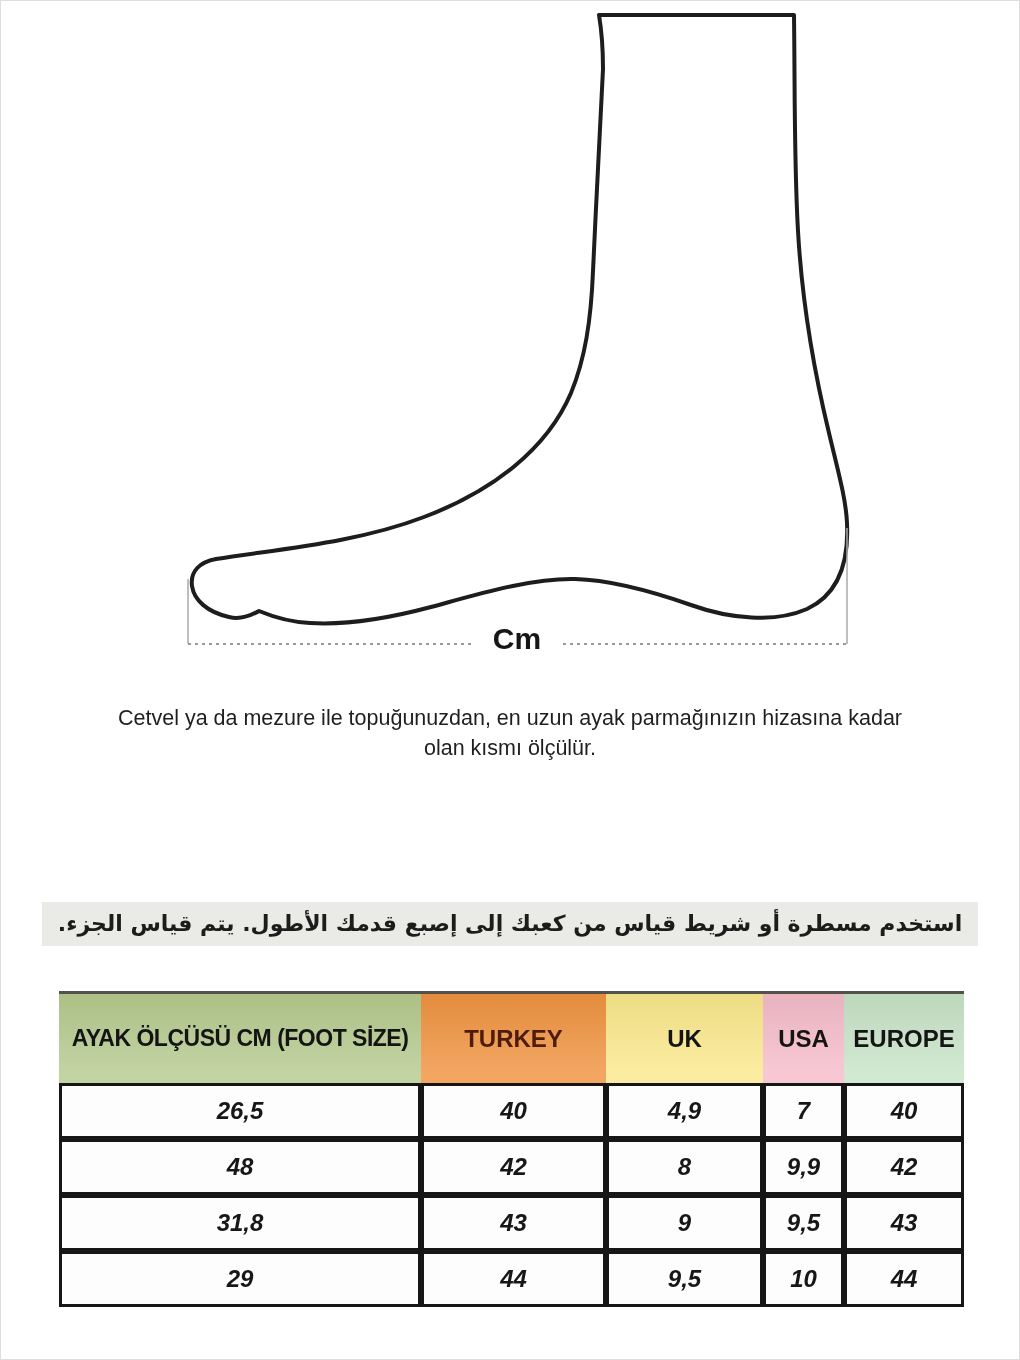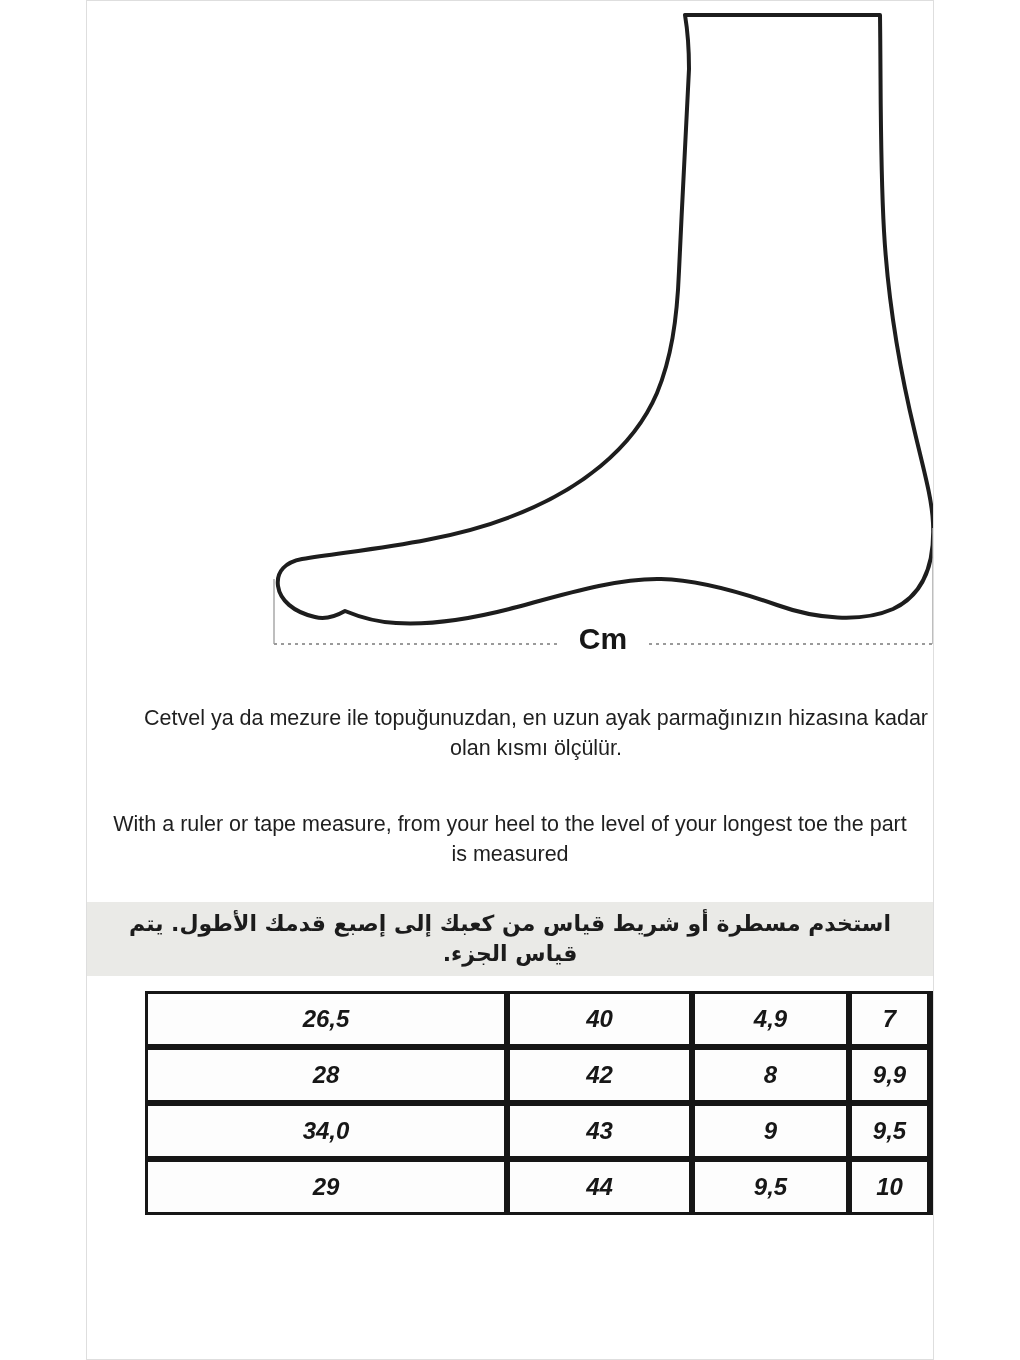--- a/index.html
+++ b/index.html
@@ -1,34 +1,34 @@
 <!DOCTYPE html>
 <html><head>
 <meta charset="utf-8">
 <style>
   html,body{margin:0;padding:0;background:#ffffff;}
   .canvas{
-    position:relative;width:848px;height:1360px;margin:0 auto;
+    position:relative;width:1020px;height:1360px;margin:0 auto;
     background:#ffffff;overflow:hidden;
     border:1px solid #dedede;box-sizing:border-box;
     font-family:"Liberation Sans",sans-serif;color:#1e1e1e;
   }
   
   .foot-svg{position:absolute;left:0;top:0;width:1020px;height:680px;}
   .cm-label{
     position:absolute;left:516px;top:620px;transform:translateX(-50%);
     font-size:30px;font-weight:700;color:#161616;background:#ffffff;
     padding:0 8px;line-height:36px;
   }
   
   .txt{
     position:absolute;left:50%;transform:translateX(-50%);
     width:800px;margin:0;text-align:center;
   }
-  .txt.tr{top:702px;font-size:21.5px;line-height:30px;color:#1f1f1f;margin-left:26px;}
+  .txt.tr{top:702px;font-size:21.5px;line-height:30px;color:#1f1f1f;}
   .txt.en{top:808px;font-size:21.5px;line-height:30px;color:#1f1f1f;}
   .ar-wrap{position:absolute;top:901px;left:0;width:100%;text-align:center;}
   .ar-text{
     display:inline-block;background:#eaeae7;color:#1c1c1c;
     font-family:"DejaVu Sans",sans-serif;font-size:22px;font-weight:700;
     padding:7px 16px;line-height:30px;
   }
   
   .table-wrap{position:absolute;left:58px;top:990px;width:905px;}
   .thead{
@@ -80,51 +80,57 @@
          C 595 200 600 120 602 68
          C 602 40 600 26 598 14 Z" fill="#ffffff" stroke="#1d1d1d" stroke-width="4" stroke-linejoin="round" stroke-linecap="round"></path>
     <line x1="187" y1="578" x2="187" y2="643" stroke="#a8a8a8" stroke-width="1.5"></line>
     <line x1="846" y1="527" x2="846" y2="643" stroke="#a8a8a8" stroke-width="1.5"></line>
     <line x1="187" y1="643" x2="474" y2="643" stroke="#9a9a9a" stroke-width="2" stroke-dasharray="3 4"></line>
     <line x1="562" y1="643" x2="846" y2="643" stroke="#9a9a9a" stroke-width="2" stroke-dasharray="3 4"></line>
   </svg>
   <div class="cm-label">Cm</div>
 
   <p class="txt tr">Cetvel ya da mezure ile topuğunuzdan, en uzun ayak parmağınızın hizasına kadar olan kısmı ölçülür.</p>
-  <p class="txt en">With a ruler or tape measure, from your heel to the level of your longest toe the part is measured</p>
   <div class="ar-wrap">
     <span class="ar-text" dir="rtl">استخدم مسطرة أو شريط قياس من كعبك إلى إصبع قدمك الأطول.  يتم قياس الجزء.</span>
   </div>
 
   <div class="table-wrap">
+    <div class="thead">
+      <div class="th c0" style="background-color: rgb(181, 202, 142); color: rgb(20, 20, 20);">AYAK ÖLÇÜSÜ CM (FOOT SİZE)</div>
+      <div class="th c1" style="background-color: rgb(239, 147, 64); color: rgb(79, 27, 11);">TURKEY</div>
+      <div class="th c2" style="background-color: rgb(250, 232, 140); color: rgb(20, 20, 20);">UK</div>
+      <div class="th c3" style="background-color: rgb(245, 188, 202); color: rgb(20, 20, 20);">USA</div>
+      <div class="th c4" style="background-color: rgb(199, 227, 199); color: rgb(20, 20, 20);">EUROPE</div>
+    </div>
     <table class="grid">
       <colgroup>
           <col class="w0">
           <col class="w1">
           <col class="w2">
           <col class="w3">
           <col class="w4">
         </colgroup>
       <tbody>
         <tr>
           <td>26,5</td>
           <td>40</td>
           <td>4,9</td>
           <td>7</td>
           <td>40</td>
         </tr>
         <tr>
-          <td>28</td>
+          <td>48</td>
           <td>42</td>
           <td>8</td>
           <td>9,9</td>
           <td>42</td>
         </tr>
         <tr>
-          <td>34,0</td>
+          <td>31,8</td>
           <td>43</td>
           <td>9</td>
           <td>9,5</td>
           <td>43</td>
         </tr>
         <tr>
           <td>29</td>
           <td>44</td>
           <td>9,5</td>
           <td>10</td>

